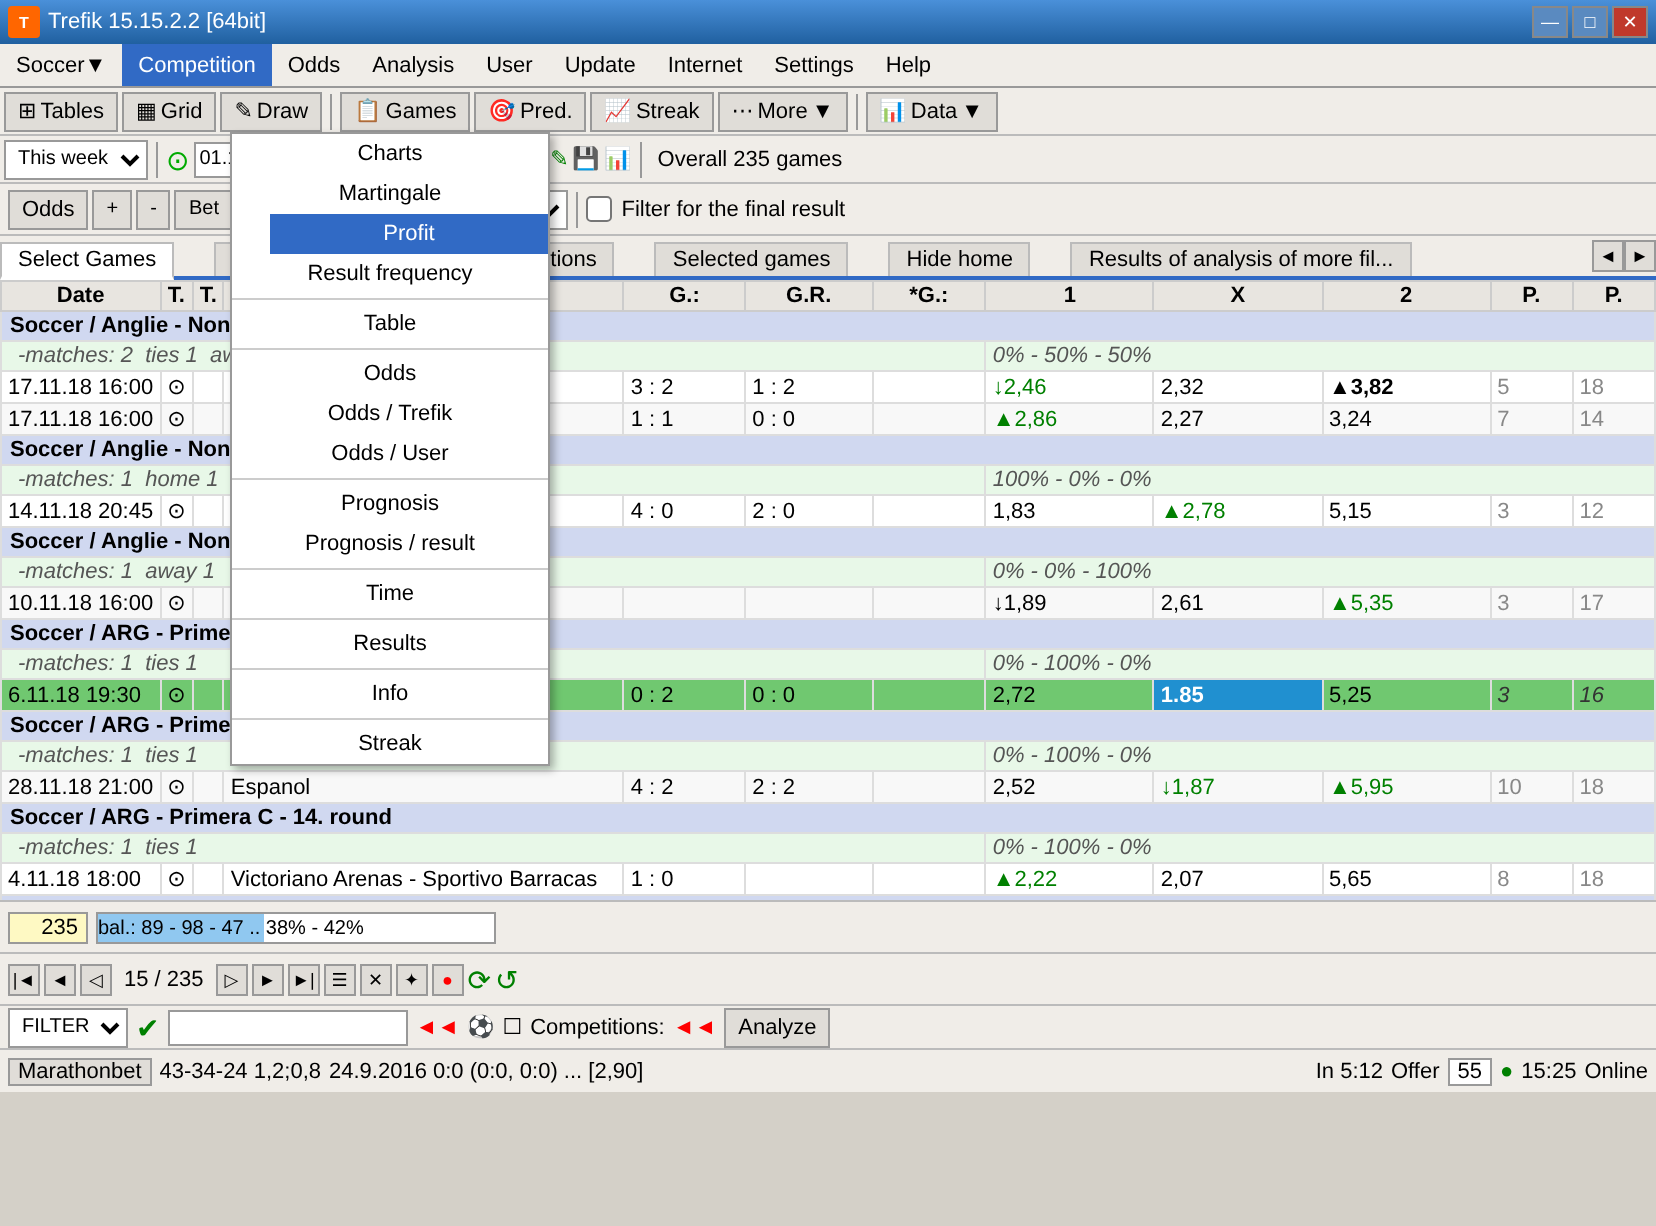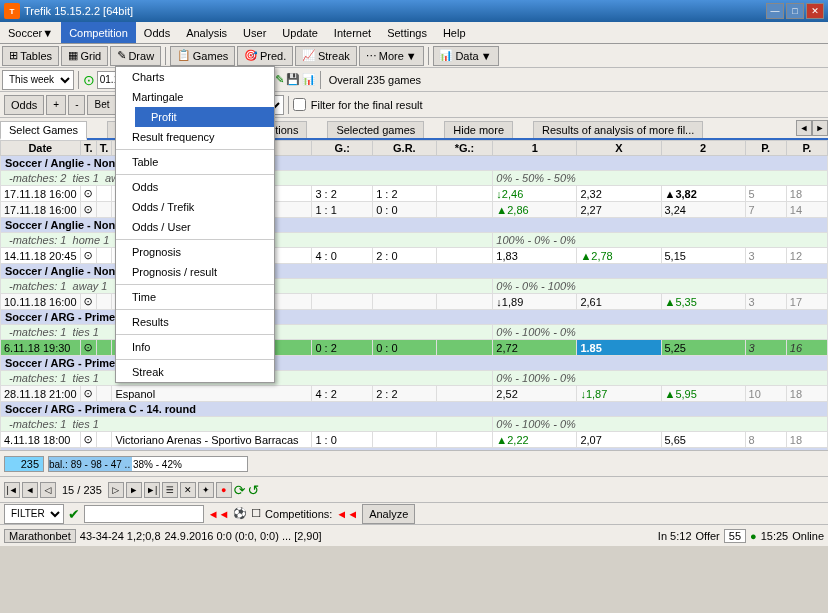--- a/index.html
+++ b/index.html
@@ -183,20 +183,21 @@
     
     #dropdown-menu {
       position: absolute;
       top: 66px;
       left: 115px;
       background: white;
       border: 1px solid #999;
       box-shadow: 2px 2px 4px rgba(0,0,0,0.3);
       z-index: 100;
       min-width: 160px;
+      text-align: center;
     }
     .drop-item {
       padding: 4px 16px;
       cursor: pointer;
       font-size: 11px;
     }
     .drop-item.active { background: #316ac5; color: white; margin-left: 19px; }
     .drop-separator { height: 1px; background: #ccc; margin: 2px 0; }
     
     .progress-bar-container {
@@ -366,21 +367,21 @@
   <div class="tab">
     <span>Details</span>
   </div>
   <div class="tab">
     <span>Favourite competitions</span>
   </div>
   <div class="tab">
     <span>Selected games</span>
   </div>
   <div class="tab">
-    <span>Hide more</span>
+    <span>Hide home</span>
   </div>
   <div class="tab">
     <span>Results of analysis of more fil...</span>
   </div>
   <div style="margin-left:auto; display:flex; align-items:flex-end; padding-bottom:2px;">
     <div class="nav-btn">◄</div>
     <div class="nav-btn">►</div>
   </div>
 </div>
 
@@ -555,21 +556,21 @@
         <tr class="row-group">
           <td colspan="12" style="background:#d0d8f0; padding:1px 4px;">Soccer / ARM - League - 13. round</td>
         </tr>
 
       </tbody>
     </table>
   </div>
 </div>
 
 <div id="statusbar1">
-  <span style="background:#7dd3fc; border:1px solid #999; padding:1px 4px; width:40px; text-align:right;">235</span>
+  <span style="background:#fef9c3; border:1px solid #999; padding:1px 4px; width:40px; text-align:right;">235</span>
   <div class="progress-bar-container">
     <div class="progress-bar-fill" style="width:42%;"></div>
     <span class="progress-text">bal.: 89 - 98 - 47 .. 38% - 42%</span>
   </div>
 </div>
 
 <div id="statusbar2">
   <div class="nav-btn">|◄</div>
   <div class="nav-btn">◄</div>
   <div class="nav-btn">◁</div>

